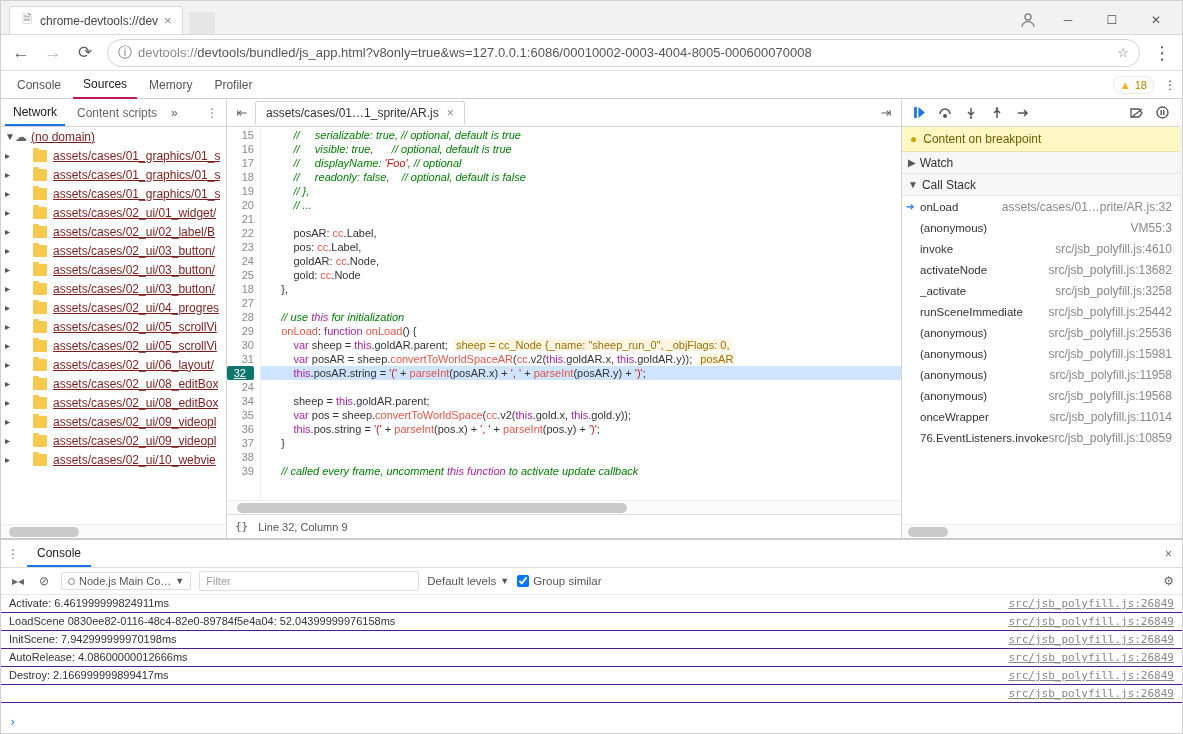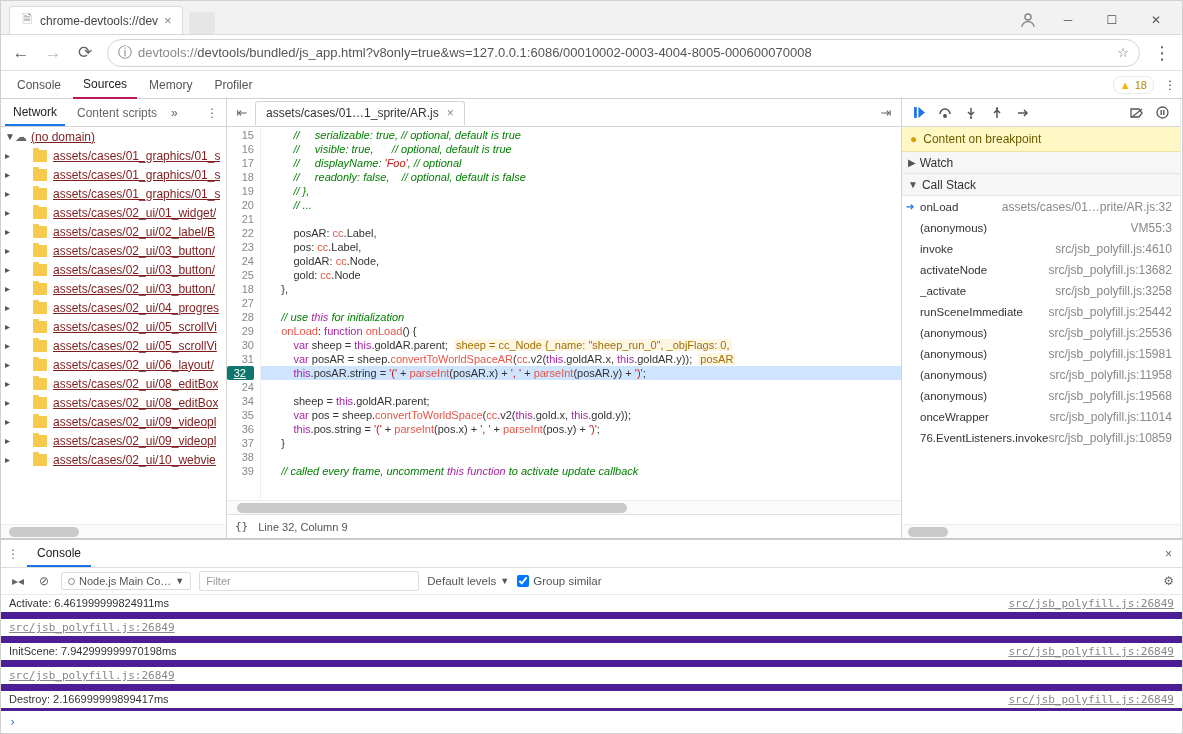--- a/index.html
+++ b/index.html
@@ -118,21 +118,21 @@
 .console-toolbar .ico { width: 18px; text-align: center; color: #666; }
 .console-toolbar .ctx { display: flex; align-items: center; gap: 4px; padding: 2px 6px; border: 1px solid #ddd; border-radius: 2px; font-size: 11px; max-width: 140px; }
 .console-toolbar .ctx .dot { width: 7px; height: 7px; border: 1px solid #888; border-radius: 50%; }
 .console-toolbar .filter { flex: 0 0 220px; height: 20px; border: 1px solid #ddd; border-radius: 2px; padding: 0 6px; font-size: 11px; color: #999; display: flex; align-items: center; }
 .console-toolbar .levels { display: flex; align-items: center; gap: 4px; font-size: 11.5px; }
 .console-toolbar .chk { display: flex; align-items: center; gap: 4px; font-size: 11.5px; }
 .console-toolbar .chk input { width: 12px; height: 12px; }
 .console-toolbar .gear { margin-left: auto; color: #666; }
 
 .console-body { flex: 1; overflow: auto; font-family: Menlo, Consolas, monospace; font-size: 11px; }
-.log-row { display: flex; padding: 2px 8px; border-bottom: 7px solid #4c1d95; }
+.log-row { display: flex; padding: 2px 8px; border-bottom: 1px solid #4c1d95; justify-content: flex-end; }
 .log-row .msg { flex: 1; color: #333; white-space: pre; }
 .log-row .src { color: #888; text-decoration: underline; font-family: Menlo, Consolas, monospace; }
 .prompt-row { display: flex; padding: 4px 8px; color: #1a73e8; font-family: monospace; }
 
 .dbgcol-inner { display: flex; flex: 1; min-height: 0; }
 .dbgcol-main { flex: 1; display: flex; flex-direction: column; min-height: 0; }
 </style>
 </head>
 <body>
 
@@ -490,27 +490,29 @@
         <span>Group similar</span>
       </label>
       <span class="gear">⚙</span>
     </div>
     <div class="console-body" id="console-logs">
         <div class="log-row">
           <span class="msg">Activate: 6.461999999824911ms</span>
           <span class="src">src/jsb_polyfill.js:26849</span>
         </div>
         <div class="log-row">
+          <span class="msg">LoadScene 0830ee82-0116-48c4-82e0-89784f5e4a04: 52.04399999976158ms</span>
           <span class="src">src/jsb_polyfill.js:26849</span>
         </div>
         <div class="log-row">
           <span class="msg">InitScene: 7.942999999970198ms</span>
           <span class="src">src/jsb_polyfill.js:26849</span>
         </div>
         <div class="log-row">
+          <span class="msg">AutoRelease: 4.08600000012666ms</span>
           <span class="src">src/jsb_polyfill.js:26849</span>
         </div>
         <div class="log-row">
           <span class="msg">Destroy: 2.166999999899417ms</span>
           <span class="src">src/jsb_polyfill.js:26849</span>
         </div>
         <div class="log-row">
           <span class="src">src/jsb_polyfill.js:26849</span>
         </div>
       </div>

